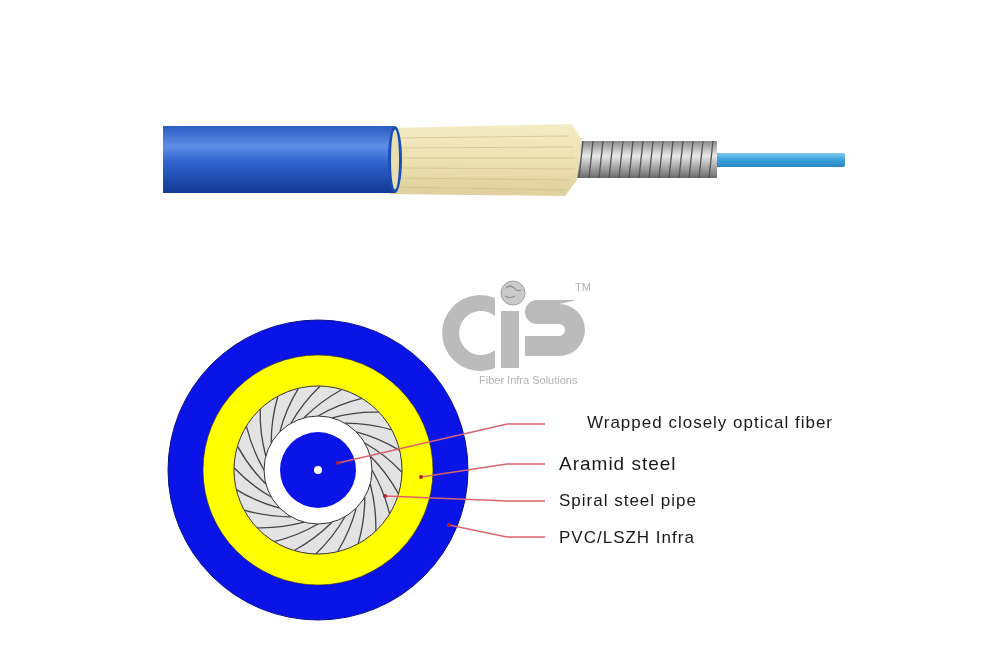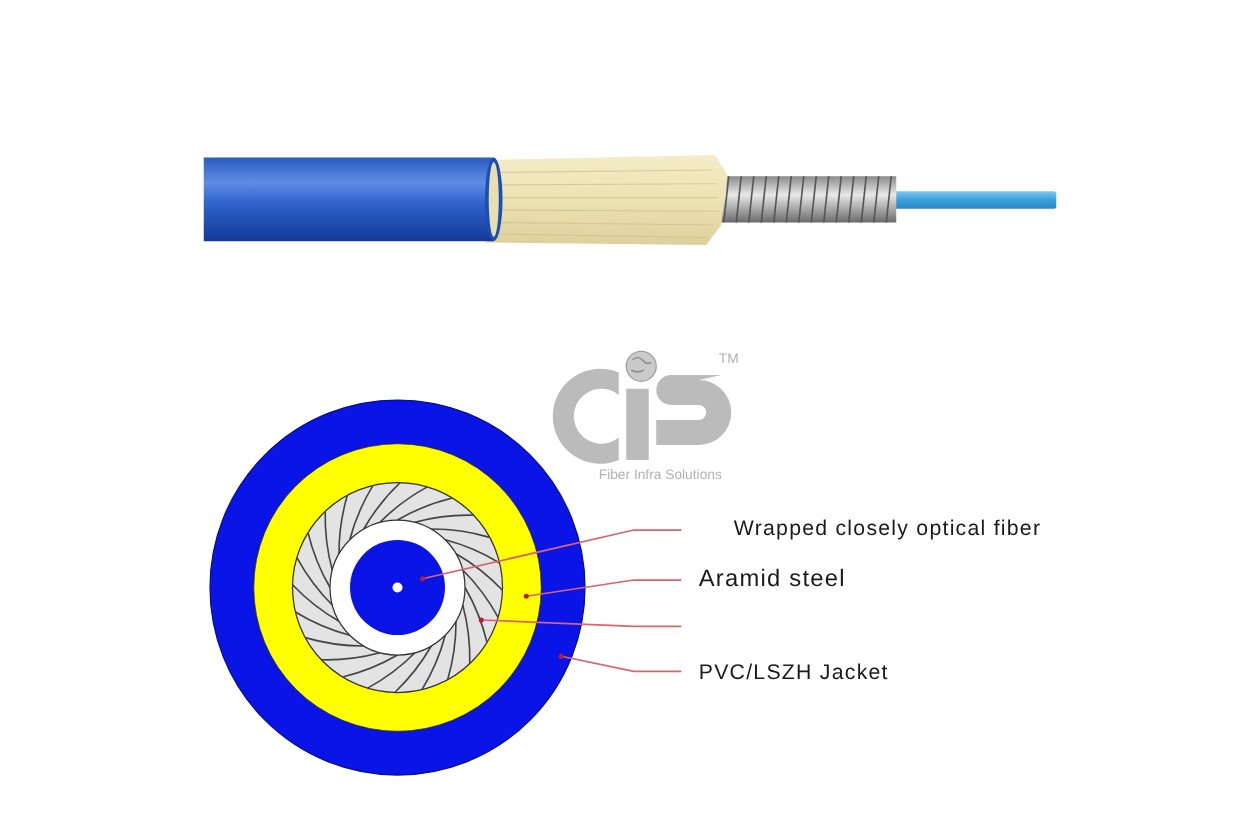--- a/index.html
+++ b/index.html
@@ -133,14 +133,15 @@
       <path d="M489,288 q4,-4 8,0 q3,4 7,2 M488,296 q5,3 10,0" stroke="#8a8a8a" stroke-width="1.2" fill="none"></path>
       <path d="M560,300 L520,300 A12,12 0 0,0 520,324 L542,324 A6,6 0 0,1 542,336 L508,336 L508,356 L542,356 A26,26 0 0,0 542,304 Z" fill="#b8b8b8"></path>
     </g>
   </svg>
 
   <span class="logo-text" style="left:558px;top:281px;font-size:11px;">TM</span>
   <span class="logo-text" style="left:443px;top:374px;font-size:11px;margin-left:19px;">Fiber Infra Solutions</span>
 
   <span class="label" style="left:542px;top:413px;font-size:17px;margin-left:28px;">Wrapped closely optical fiber</span>
   <span class="label" style="left:542px;top:453px;font-size:19px;">Aramid steel</span>
-  <span class="label" style="left:542px;top:528px;font-size:17px;">PVC/LSZH Jacket</span>
+  <span class="label" style="left:542px;top:491px;font-size:17px;">Spiral steel pipe</span>
+  <span class="label" style="left:542px;top:528px;font-size:17px;">PVC/LSZH Infra</span>
 </div>
 
 </body></html>

